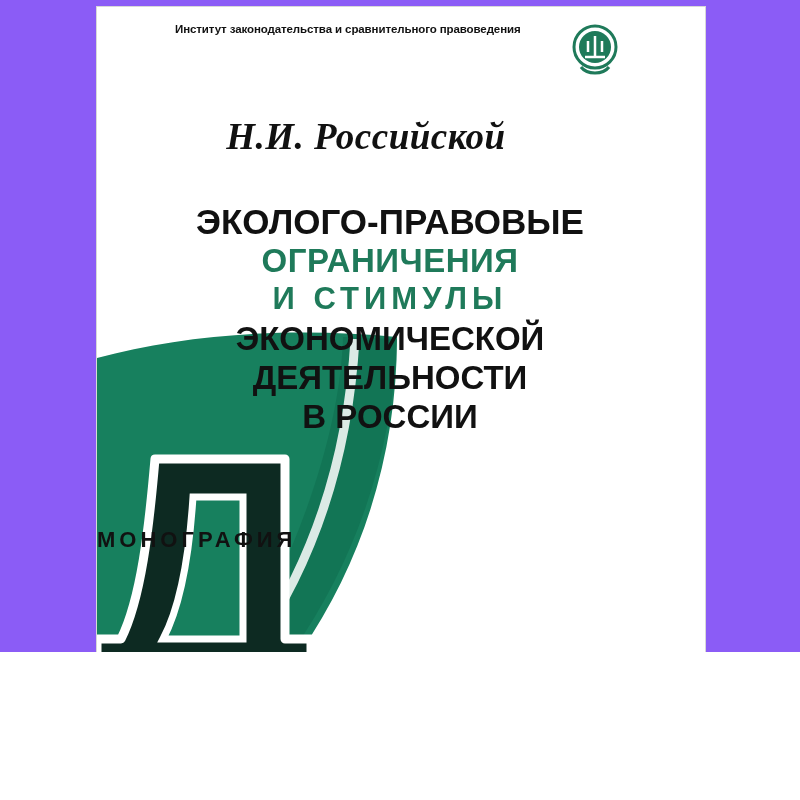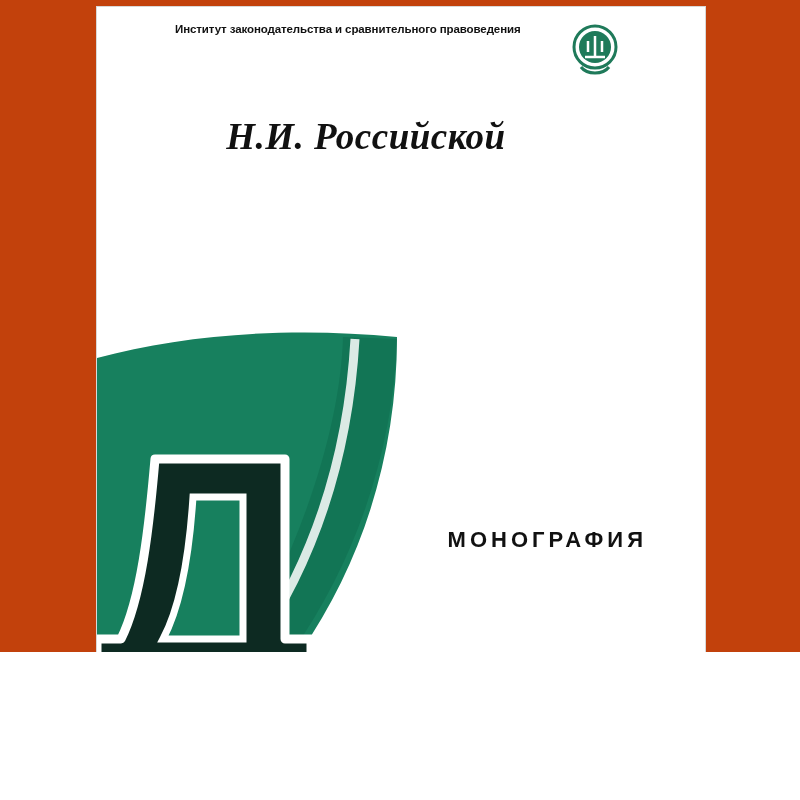--- a/index.html
+++ b/index.html
@@ -11,21 +11,21 @@
     width: 800px;
     height: 800px;
     font-family: "Liberation Sans", sans-serif;
     overflow: hidden;
   }
 
   #cover {
     position: relative;
     width: 800px;
     height: 652px;
-    background: #c2410c;
+    background: #8b5cf6;
     overflow: hidden;
   }
 
   
   #cover-frame {
     position: absolute;
     left: 96px;
     top: 6px;
     width: 608px;
     height: 788px;
@@ -107,21 +107,21 @@
   .tl-6 { font-size: 33px; color: #111111; letter-spacing: 0px; margin-top: 4px;}
 
   
   #subtitle {
     position: absolute;
     left: 0;
     top: 520px;
     width: 608px;
     padding-right: 58px;
     box-sizing: border-box;
-    text-align: right;
+    text-align: left;
     font-size: 22px;
     font-weight: bold;
     letter-spacing: 4px;
     color: #111111;
   }
 
   
   #city {
     position: absolute;
     left: 0;
@@ -183,19 +183,27 @@
         <circle cx="24" cy="24" r="21" fill="none" stroke="#1f7a5a" stroke-width="3"></circle>
         <circle cx="24" cy="24" r="16" fill="#1f7a5a"></circle>
         <path d="M 24 13 L 24 35 M 17 18 L 17 29 M 31 18 L 31 29" stroke="#ffffff" stroke-width="2.5" fill="none"></path>
         <path d="M 14 34 L 34 34" stroke="#ffffff" stroke-width="2.5"></path>
         <path d="M 10 44 C 16 52, 32 52, 38 44" fill="none" stroke="#1f7a5a" stroke-width="3"></path>
       </svg>
     </div>
 
     <div id="author">Н.И. Российской</div>
 
+    <div id="title-block">
+      <div class="tl tl-1">ЭКОЛОГО-ПРАВОВЫЕ</div>
+      <div class="tl tl-2">ОГРАНИЧЕНИЯ</div>
+      <div class="tl tl-3">И СТИМУЛЫ</div>
+      <div class="tl tl-4">ЭКОНОМИЧЕСКОЙ</div>
+      <div class="tl tl-5">ДЕЯТЕЛЬНОСТИ</div>
+      <div class="tl tl-6">В РОССИИ</div>
+    </div>
 
     <div id="subtitle">МОНОГРАФИЯ</div>
 
     <div id="city">Москва</div>
 
   </div>
 </div>
 
 </body></html>

